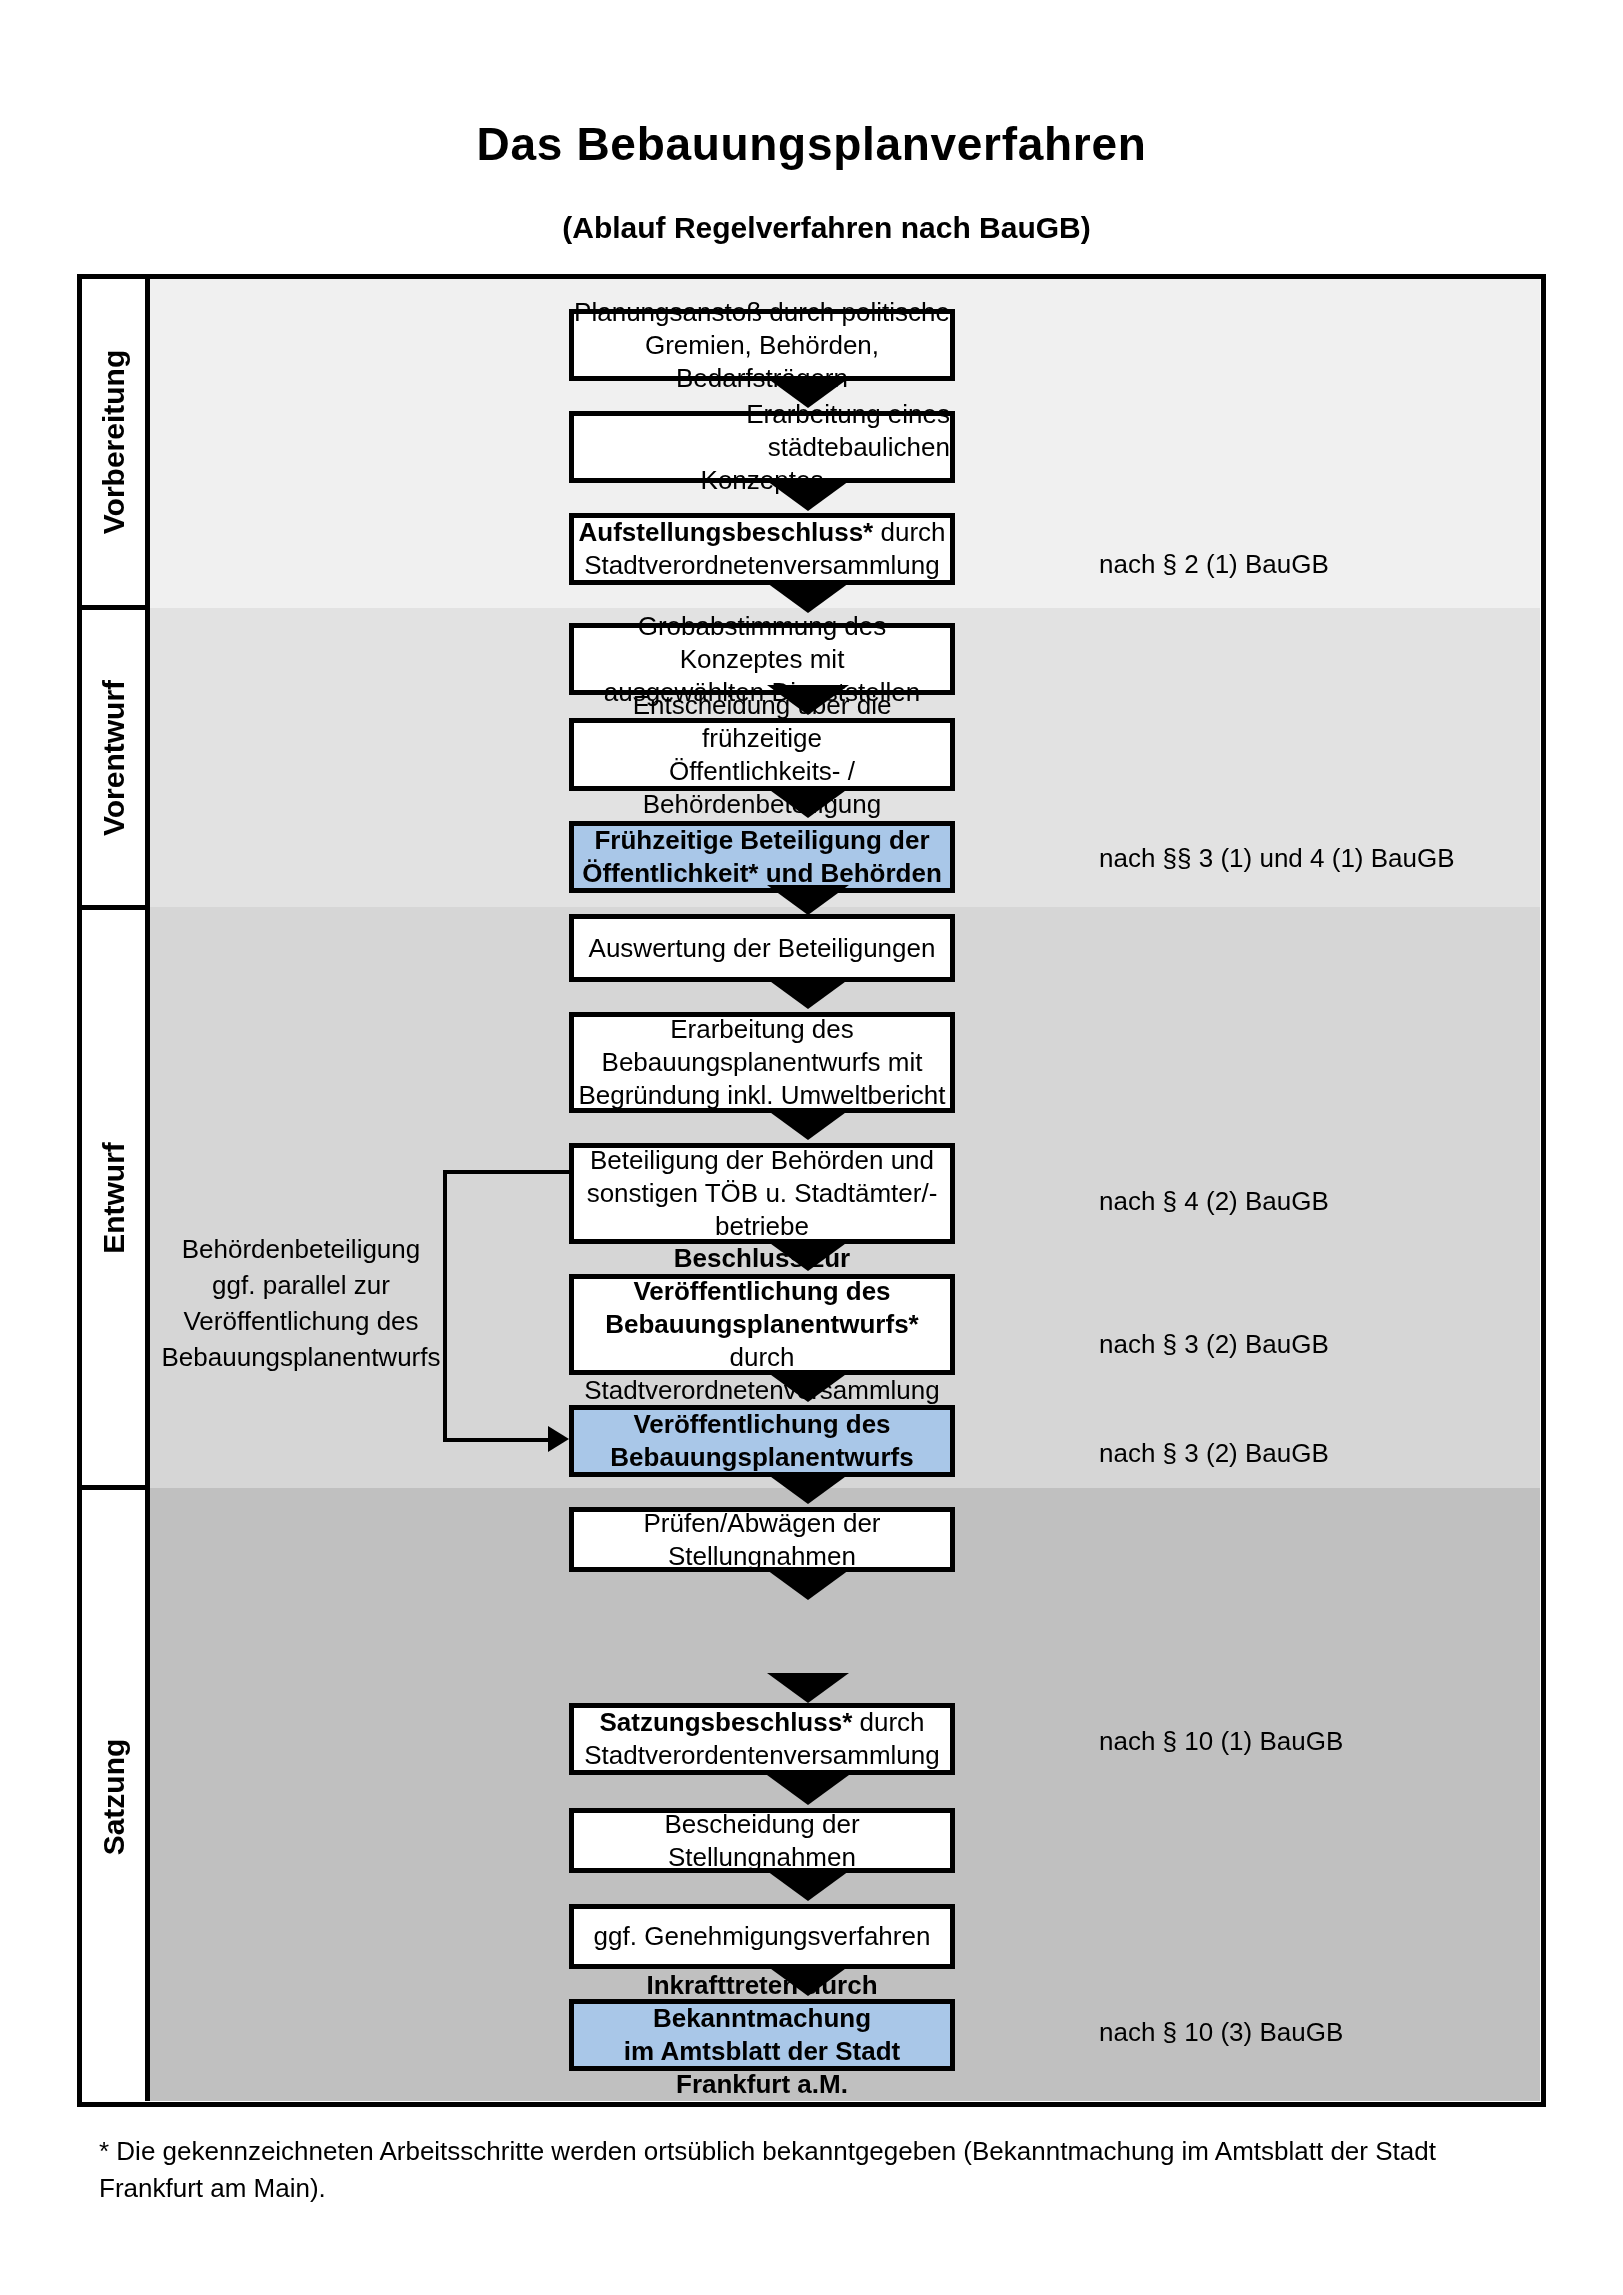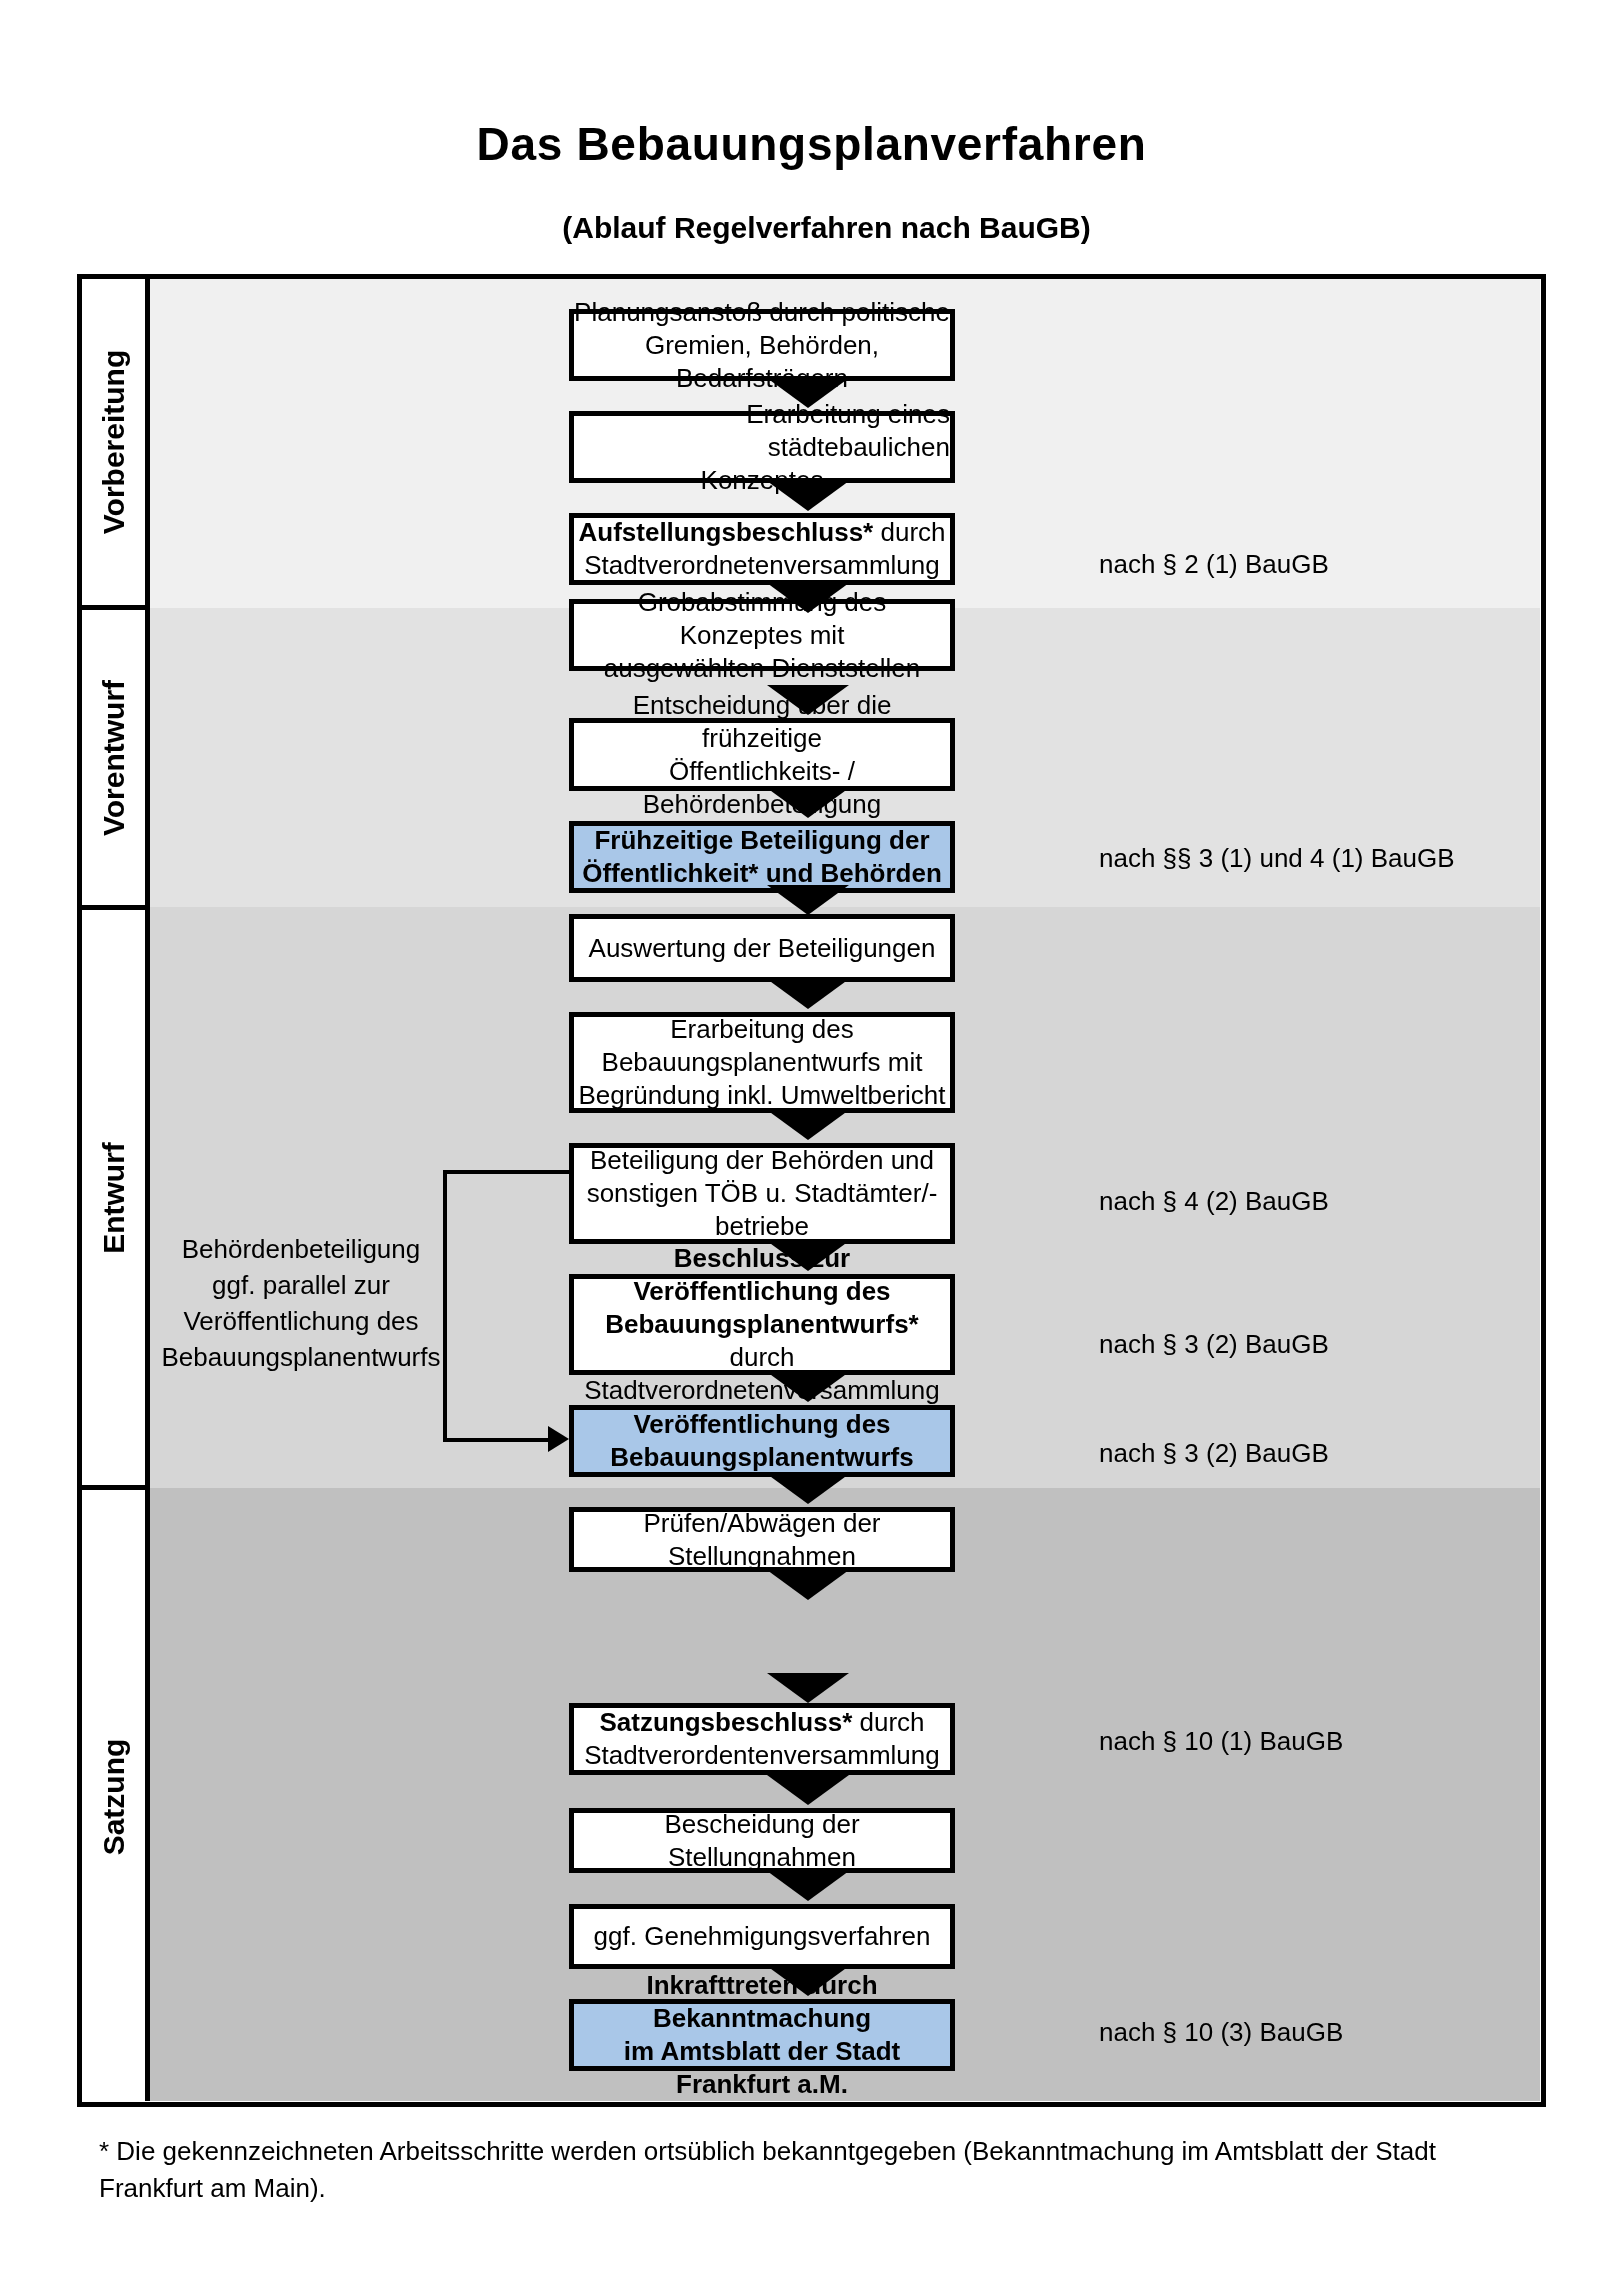--- a/index.html
+++ b/index.html
@@ -53,21 +53,21 @@
     position:absolute;left:487px;width:386px;
     background:#ffffff;border:5.2px solid #000;box-sizing:border-box;
     display:flex;flex-direction:column;justify-content:center;align-items:center;
     font-size:26px;line-height:33px;text-align:center;
   }
   .box.hl{background:#a9c7e8;font-weight:bold;}
   .seg-b{font-weight:bold;}
   .s1{top:30px;height:72px;}
   .s2{top:132px;height:72px;text-align:right;}
   .s3{top:234px;height:72px;}
-  .s4{top:320px;height:72px;}
+  .s4{top:344px;height:72px;}
   .s5{top:439px;height:73px;}
   .s6{top:542px;height:72px;}
   .s7{top:635px;height:68px;}
   .s8{top:733px;height:101px;}
   .s9{top:864px;height:101px;}
   .s10{top:995px;height:101px;}
   .s11{top:1126px;height:72px;}
   .s12{top:1228px;height:65px;}
   .s13{top:1323px;height:73px;}
   .s14{top:1424px;height:72px;}

